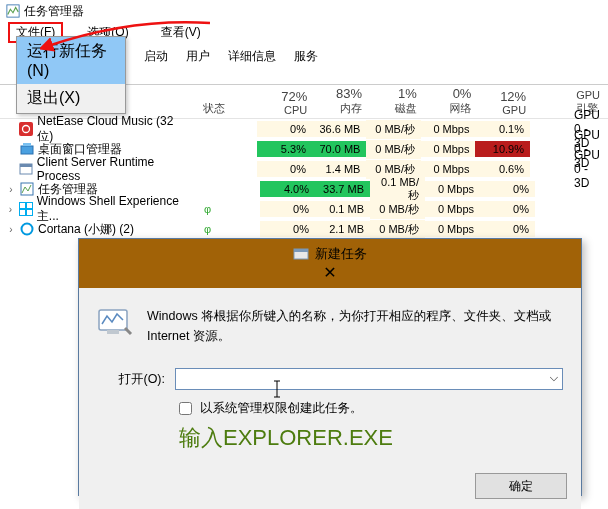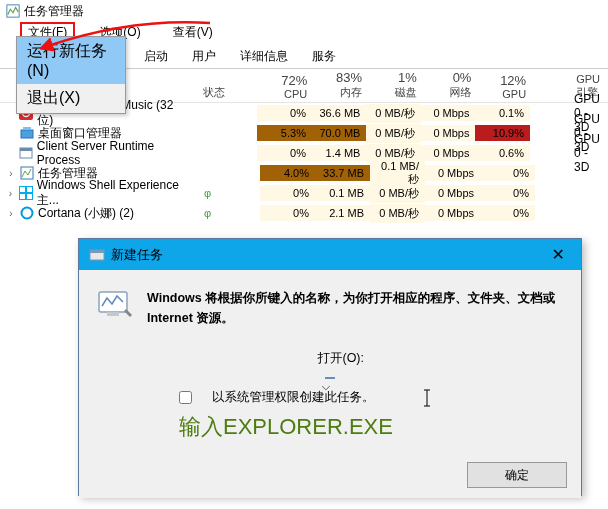--- a/index.html
+++ b/index.html
@@ -1,57 +1,57 @@
 <!DOCTYPE html>
 <html><head>
 <meta charset="utf-8">
 <style>
 * { box-sizing: border-box; margin: 0; padding: 0; font-family: "Microsoft YaHei", "Segoe UI", sans-serif; }
 body { background: #fff; width: 608px; height: 509px; overflow: hidden; position: relative; font-size: 12px; color: #000; }
 .titlebar { display: flex; align-items: center; padding: 2px 6px; height: 22px; background: #fff; border-bottom: 0; }
 .titlebar .tm-icon { width: 14px; height: 14px; margin-right: 4px; }
-.menubar { display: flex; gap: 16px; padding: 0 20px; background: #fff; }
+.menubar { display: flex; gap: 16px; padding: 0 8px; background: #fff; }
 .menubar span { padding: 2px 8px; cursor: pointer; }
 .menubar span.hl { border: 2px solid #e11; padding: 0 6px; }
 .dropdown { position: absolute; top: 36px; left: 16px; border: 1px solid #999; background: #f0f0f0; box-shadow: 2px 2px 4px rgba(0,0,0,.2); width: 110px; z-index: 5; }
 .dropdown div { padding: 4px 10px; font-size: 16px; }
 .dropdown div.sel { background: #90c8f6; }
-.tabs { display: flex; gap: 8px; padding: 2px 8px 0 136px; border-bottom: 1px solid #ccc; font-size: 12px; }
+.tabs { display: flex; gap: 2px; padding: 2px 8px 16px 136px; border-bottom: 1px solid #ccc; font-size: 12px; }
 .tabs span { padding: 3px 8px; }
 .header-row { display: flex; border-bottom: 1px solid #e4e4e4; font-size: 11px; color: #444; height: 34px; align-items: flex-end; }
 .col-name { width: 200px; padding: 2px 16px; }
 .col-status { width: 60px; padding: 2px 4px; }
 .col-num { width: 55px; text-align: right; padding: 2px 6px; }
 .col-gpu { flex: 1; padding: 2px 8px; margin-left: 36px; }
 .header-row .col-num div:first-child { font-size: 13px; }
 .row { display: flex; align-items: center; height: 20px; font-size: 12px; border-bottom: 0; }
 .row .col-name { display: flex; align-items: center; gap: 4px; padding-left: 6px; }
 .row .col-num { background: #fff8e4; font-size: 11px; }
-.row .hot { background: #a16207; }
+.row .hot { background: #22c55e; }
 .row .hot2 { background: #b91c1c; }
 .icon-sq { width: 14px; height: 14px; display: inline-block; flex-shrink: 0; }
 .expand { width: 10px; color: #666; font-size: 10px; display: inline-block; text-align: center; }
 .leaf { width: 14px; color: #3a3; font-size: 11px; text-align: center; flex-shrink: 0; }
 .dialog { position: absolute; left: 78px; top: 238px; width: 504px; height: 258px; border: 1px solid #5a7aa0; background: #f0f0f0; box-shadow: 3px 3px 8px rgba(0,0,0,.25); }
-.dlg-title { display: flex; align-items: center; justify-content: space-between; padding: 6px 10px; background: #0ea5e9; font-size: 13px; }
+.dlg-title { display: flex; align-items: center; justify-content: space-between; padding: 6px 10px; background: #a16207; font-size: 13px; flex-direction: column; }
 .dlg-title-left { display: flex; align-items: center; gap: 6px; }
 .dlg-close { font-size: 16px; padding: 0 6px; }
 .dlg-body { padding: 18px 18px 10px 18px; }
-.dlg-msg { display: flex; gap: 14px; align-items: flex-start; font-weight: bold; }
+.dlg-msg { display: flex; gap: 14px; align-items: flex-start; }
 .run-icon { width: 36px; height: 32px; flex-shrink: 0; }
 .dlg-msg-text { font-size: 12.5px; line-height: 1.6; }
-.open-row { display: flex; align-items: center; gap: 10px; margin-top: 22px; flex-direction: column; }
+.open-row { display: flex; align-items: center; gap: 10px; margin-top: 22px; }
 .open-row label { font-size: 12.5px; width: 68px; text-align: right; }
 .open-input { flex: 1; border: 1px solid #6a8db8; height: 22px; padding: 0 4px; position: relative; background: #fff; }
 .open-input .chev { position: absolute; right: 4px; top: 2px; font-size: 11px; color: #444; }
 .cursor { position: absolute; left: 95px; top: 11px; width: 12px; height: 18px; }
-.admin-row { margin: 10px 0 0 82px; font-size: 12.5px; display: flex; align-items: center; gap: 20px; }
+.admin-row { margin: 10px 0 0 82px; font-size: 12.5px; display: flex; align-items: center; gap: 8px; }
 .hint { color: #4d7c0f; font-size: 22px; font-family: "SimHei", sans-serif; margin: 6px 0 0 82px; }
 .dlg-btns { display: flex; justify-content: flex-end; gap: 10px; padding: 10px 14px; background: #f0f0f0; }
-.dlg-btns button { width: 100px; height: 26px; border: 1px solid #999; background: #e1e1e1; font-size: 12px; cursor: pointer; }
+.dlg-btns button { width: 92px; height: 26px; border: 1px solid #999; background: #e1e1e1; font-size: 12px; cursor: pointer; }
 .arrow-svg { position: absolute; top: 18px; left: 40px; width: 180px; height: 40px; z-index: 6; pointer-events: none; }
 </style>
 </head>
 <body>
 
 <div class="titlebar">
   <svg class="tm-icon" viewBox="0 0 16 16">
       <rect x="1" y="1" width="14" height="14" fill="none" stroke="#3a76b0"></rect>
       <polyline points="2,12 5,6 8,10 11,4 14,9" fill="none" stroke="#5aa050" stroke-width="1.3"></polyline>
     </svg>

